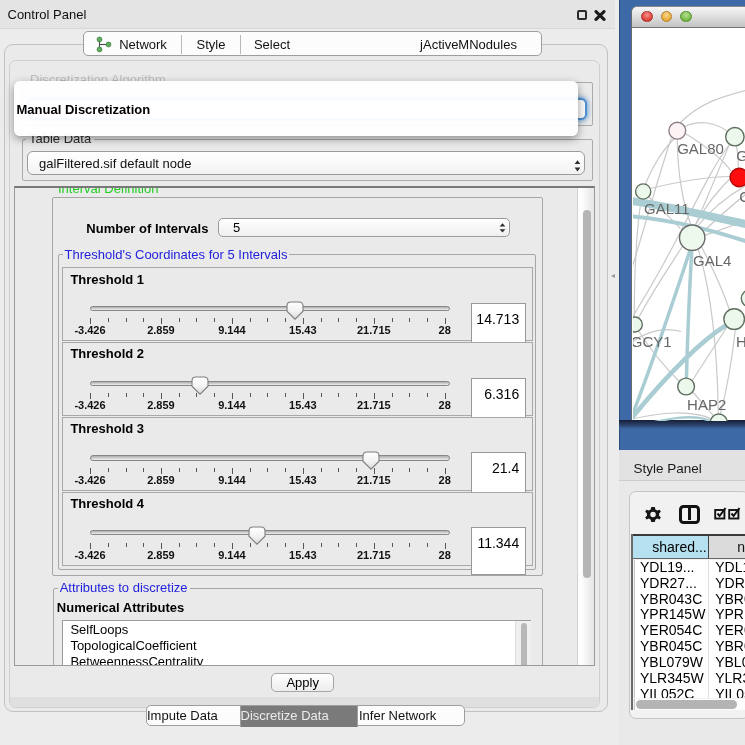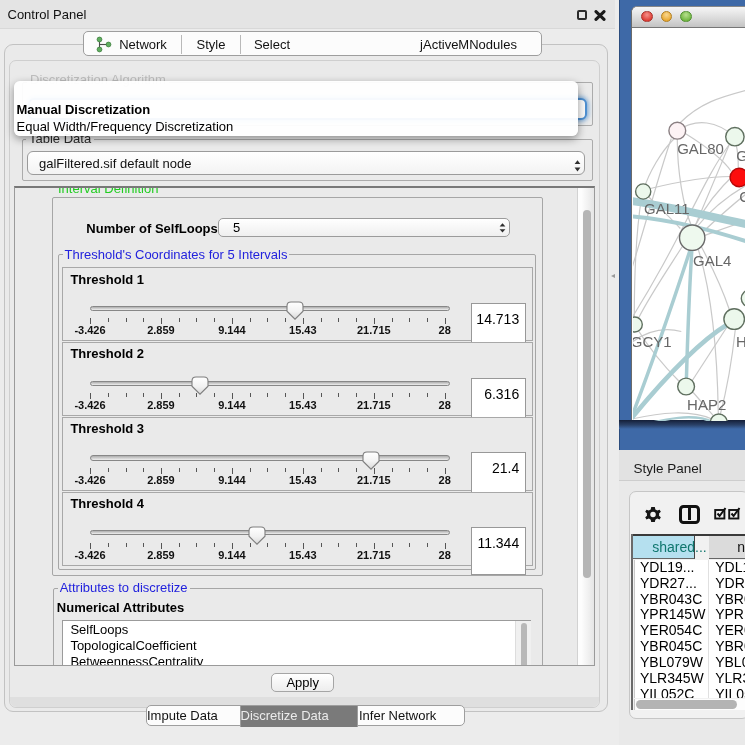--- a/index.html
+++ b/index.html
@@ -63,21 +63,21 @@
 #netwin { left:630.7px; top:5.8px; width:120px; height:414.2px; background:#fff; border-radius:6px 6px 0 0; border-left:1px solid #6b6b6b; border-top:1px solid #888; }
 #nettitle { left:0; top:0; width:100%; height:21.7px; background:linear-gradient(#f6f6f6,#d9d9d9 60%,#c3c3c3); border-bottom:1px solid #767676; border-radius:6px 6px 0 0; }
 .light { position:absolute; top:4.4px; width:11.2px; height:11.2px; border-radius:50%; }
 .net { position:absolute; left:1px; top:21.8px; }
 #tpbar { left:619.4px; top:450.3px; width:125.6px; height:30.7px; background:#e2e2e2; border-bottom:1px solid #cdcdcd; }
 #tpbartxt { left:633.5px; top:456px; height:25px; line-height:25px; font-size:13.5px; color:#1a1a1a; }
 #rbg { left:619.4px; top:481px; width:125.6px; height:264px; background:#e9e9e9; }
 #panelC { left:628.7px; top:491px; width:120px; height:228px; border:1px solid #c6c6c6; border-radius:7px; background:#f1f1f1; }
 #tabletop { left:631px; top:533.6px; width:114px; height:2px; background:#3a3a3a; }
 #tableleft { left:631.2px; top:533.6px; width:1.5px; height:176.4px; background:#6a6a6a; }
-#th1 { left:632.7px; top:535.6px; width:62px; height:23.2px; background:#b5e0ef; border-right:1.9px solid #444; border-bottom:1.6px solid #666; font-size:14px; color:#0f766e; text-align:left; padding-left:19.6px; line-height:22px; }
+#th1 { left:632.7px; top:535.6px; width:76px; height:23.2px; background:#b5e0ef; border-right:1.9px solid #444; border-bottom:1.6px solid #666; font-size:14px; color:#000000; text-align:left; padding-left:19.6px; line-height:22px; }
 #th2 { left:709.2px; top:535.6px; width:35.8px; height:23.2px; background:#dbdbdb; border-bottom:1.6px solid #666; font-size:14px; color:#111; padding-left:28px; line-height:22px; overflow:hidden; }
 #tbody { left:633.5px; top:559.9px; width:111.5px; height:138.6px; background:#fff; border-left:1px solid #c9c9c9; overflow:hidden; }
 #tbodyd { left:707.8px; top:559.9px; width:1px; height:138.6px; background:#e0e0e0; }
 .r1 { position:absolute; left:5.5px; font-size:14px; color:#000; white-space:nowrap; }
 .r2 { position:absolute; left:80.7px; font-size:14px; color:#000; white-space:nowrap; }
 #hsb { left:633.5px; top:698.5px; width:111.5px; height:11.5px; background:#fdfdfd; border-left:1px solid #c9c9c9; }
 #hsbthumb { position:absolute; left:1.7px; top:1px; width:100.8px; height:9px; background:#b4b4b4; border-radius:4.5px; }
 #grip { left:611px; top:271px; width:5px; height:9px; font-size:8px; color:#9a9a9a; }
 </style></head>
 <body>
@@ -106,21 +106,21 @@
   <div class="tsep" style="left:97px"></div>
   <div class="tabtxt" style="left:98px;width:58px">Style</div>
   <div class="tsep" style="left:156px"></div>
   <div class="tabtxt" style="left:157px;width:62px">Select</div>
   <div class="tabtxt" style="left:311px;width:147px">jActiveMNodules</div>
 </div>
 <div class="abs" id="scrollpane">
   <div style="position:absolute;left:-15.2px;top:-186.5px;">
     <div class="abs" id="ivgroup"></div>
     <div class="abs" id="ivtitle">Interval Definition</div>
-    <div class="abs" id="noilabel">Number of SelfLoops</div>
+    <div class="abs" id="noilabel">Number of Intervals</div>
     <div class="abs" id="noicombo">5
       <svg style="position:absolute;left:280px;top:3.6px" width="7" height="12" viewBox="0 0 7 12">
           <path d="M0.6,4.6 L3.5,1.2 L6.4,4.6 Z M0.6,7.2 L3.5,10.6 L6.4,7.2 Z" fill="#2f2f2f"></path>
         </svg>
     </div>
     <div class="abs" id="thgroup"></div>
     <div class="abs" id="thtitle">Threshold's Coordinates for 5 Intervals</div>
     <div class="tpanel" style="top:266.4px">
 <div class="tname">Threshold 1</div>
       </div>
@@ -309,21 +309,20 @@
 <div class="abs" id="bluecombo"></div>
 <div class="abs" id="tdgroup"></div>
 <div class="abs" id="tdtitle">Table Data</div>
 <div class="abs" id="galcombo">galFiltered.sif default node
   <svg style="position:absolute;left:545.5px;top:6.8px" width="7" height="14" viewBox="0 0 7 14">
       <path d="M0.6,5 L3.5,1.2 L6.4,5 Z M0.6,8.6 L3.5,12.4 L6.4,8.6 Z" fill="#2f2f2f"></path>
     </svg>
 </div>
 <div class="abs" id="popup">
   <div class="abs" id="pop2">Manual Discretization</div>
-  <div class="abs" id="pop3">Equal Width/Frequency Discretization</div>
 </div>
 <div class="abs" id="applybtn">Apply</div>
 <div class="abs" id="btabs">
   <div class="btab" style="left:0;width:92.5px">Impute Data</div>
   <div class="btab" id="btabdark">Discretize Data</div>
   <div class="btab" style="left:212px;width:107px">Infer Network</div>
 </div>
 <div class="abs" id="grip">◂</div>
 <div class="abs" id="bluepanel"></div>
 <div class="abs" id="bluedark"></div>

